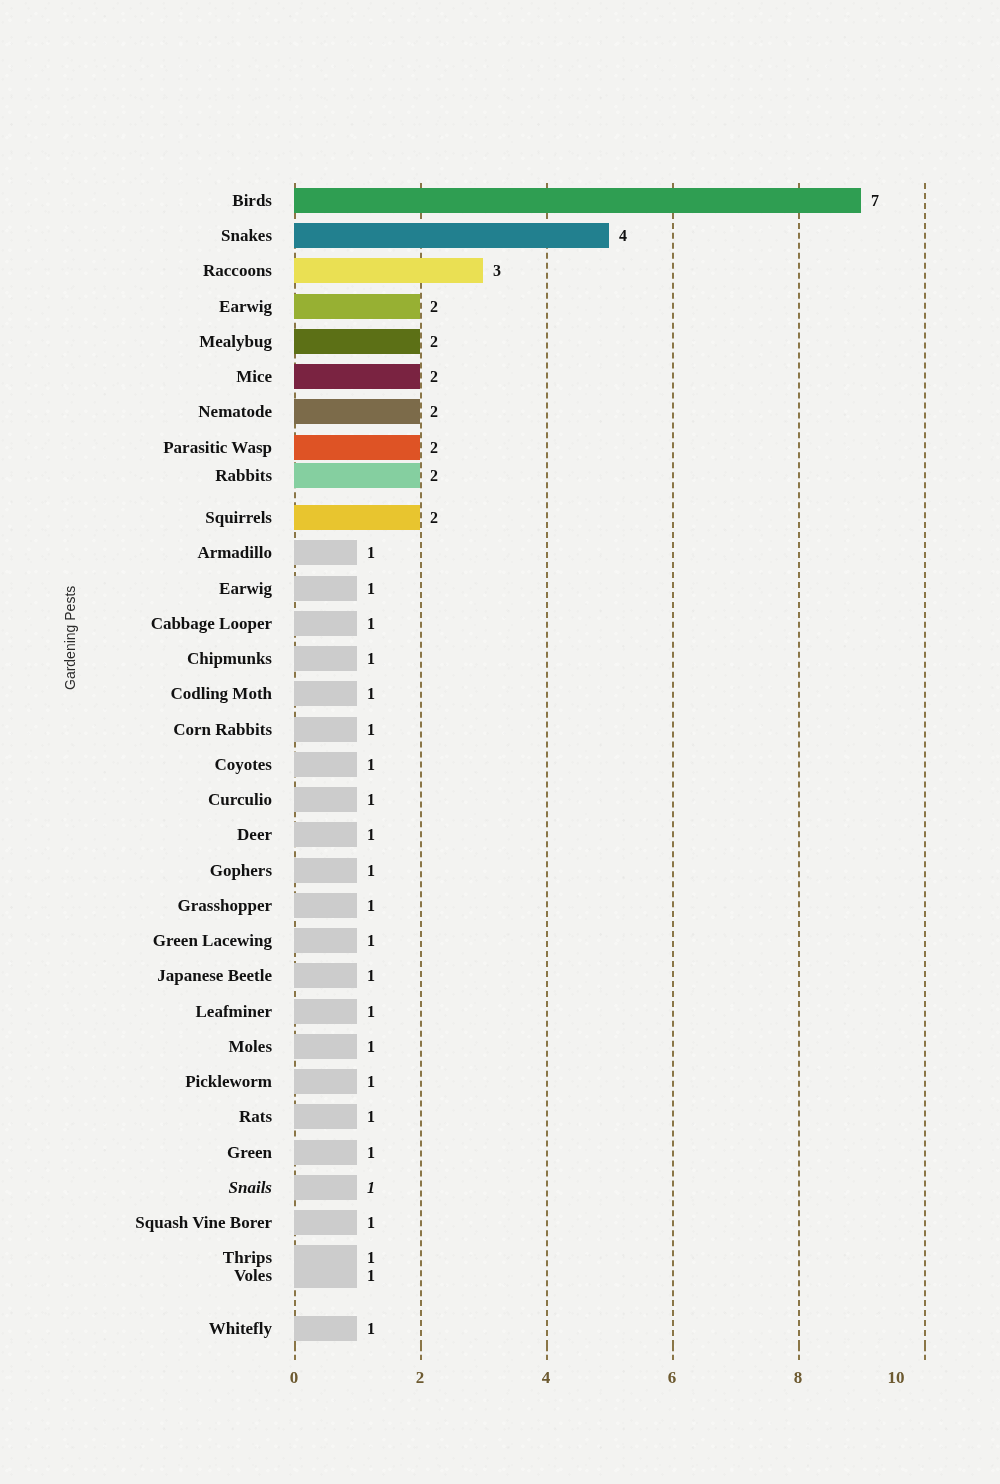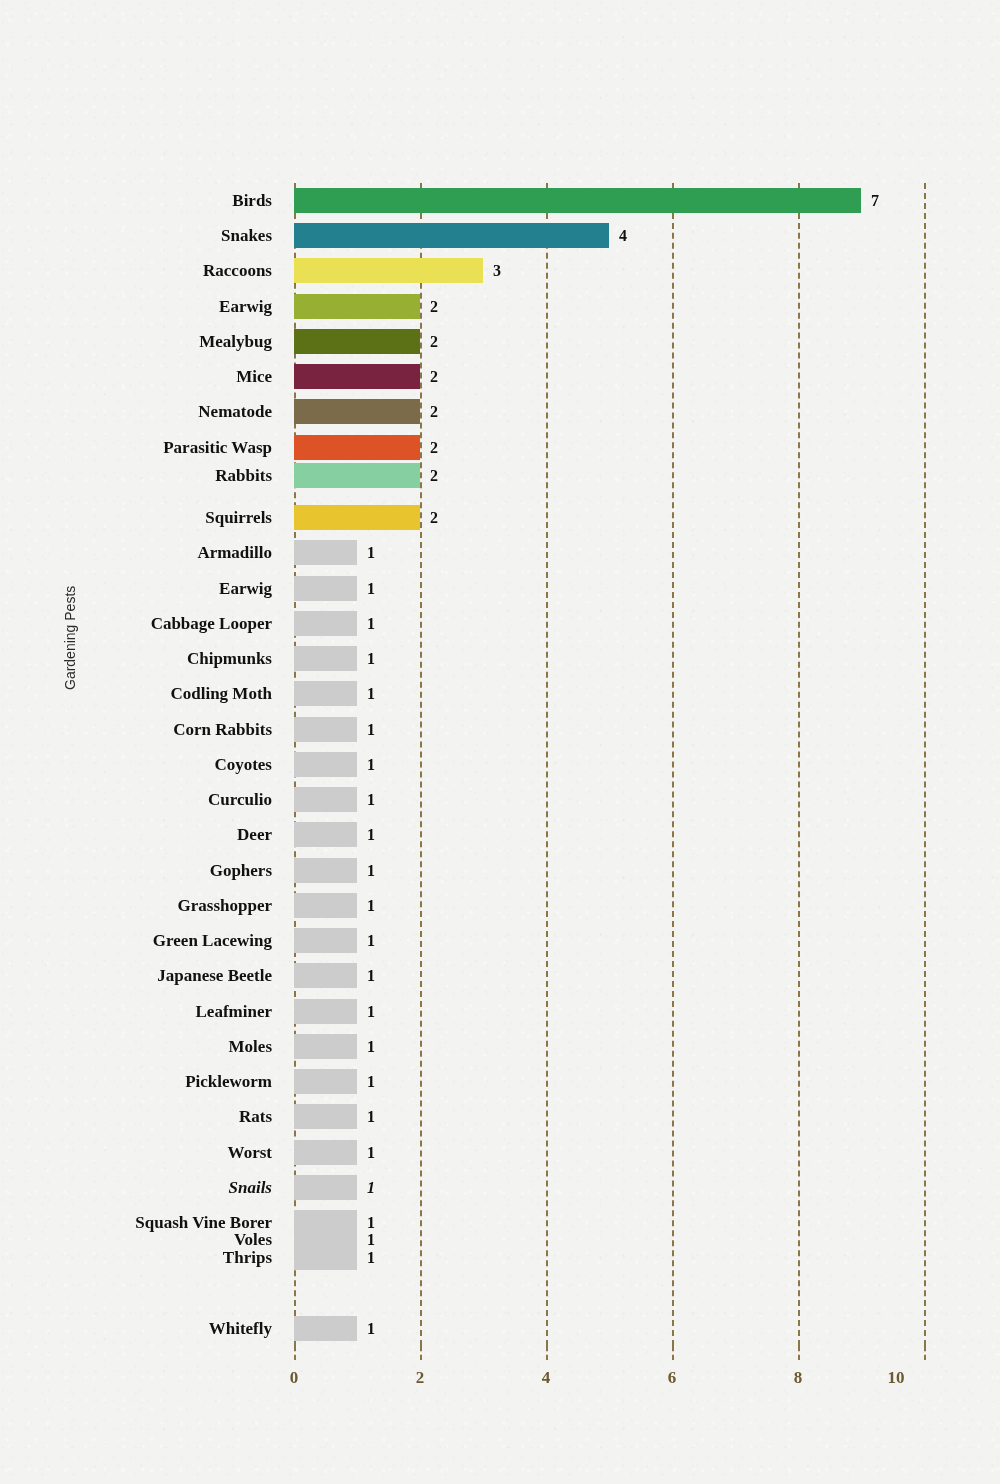--- a/index.html
+++ b/index.html
@@ -308,40 +308,40 @@
           <div class="cat-label">Pickleworm</div>
           <div class="bar" style="width: 63px; background: rgb(204, 204, 204);"></div>
           <div class="bar-value" style="left: 73px;">1</div>
         </div>
         <div class="row" style="top: 916.303px; height: 35.2424px;">
           <div class="cat-label">Rats</div>
           <div class="bar" style="width: 63px; background: rgb(204, 204, 204);"></div>
           <div class="bar-value" style="left: 73px;">1</div>
         </div>
         <div class="row" style="top: 951.545px; height: 35.2424px;">
-          <div class="cat-label">Worst</div>
+          <div class="cat-label">Green</div>
           <div class="bar" style="width: 63px; background: rgb(204, 204, 204);"></div>
           <div class="bar-value" style="left: 73px;">1</div>
         </div>
         <div class="row" style="top: 986.788px; height: 35.2424px; font-style: italic;">
           <div class="cat-label">Snails</div>
           <div class="bar" style="width: 63px; background: rgb(204, 204, 204);"></div>
           <div class="bar-value" style="left: 73px;">1</div>
         </div>
         <div class="row" style="top: 1022.03px; height: 35.2424px;">
           <div class="cat-label">Squash Vine Borer</div>
           <div class="bar" style="width: 63px; background: rgb(204, 204, 204);"></div>
           <div class="bar-value" style="left: 73px;">1</div>
         </div>
         <div class="row" style="top: 1057.27px; height: 35.2424px;">
           <div class="cat-label">Thrips</div>
           <div class="bar" style="width: 63px; background: rgb(204, 204, 204);"></div>
           <div class="bar-value" style="left: 73px;">1</div>
         </div>
-        <div class="row" style="top: 1039px; height: 35.2424px; padding-left: 14px;">
+        <div class="row" style="top: 1075px; height: 35.2424px; padding-left: 14px;">
           <div class="cat-label">Voles</div>
           <div class="bar" style="width: 63px; background: rgb(204, 204, 204);"></div>
           <div class="bar-value" style="left: 73px;">1</div>
         </div>
         <div class="row" style="top: 1127.76px; height: 35.2424px;">
           <div class="cat-label">Whitefly</div>
           <div class="bar" style="width: 63px; background: rgb(204, 204, 204);"></div>
           <div class="bar-value" style="left: 73px;">1</div>
         </div>
       </div>

